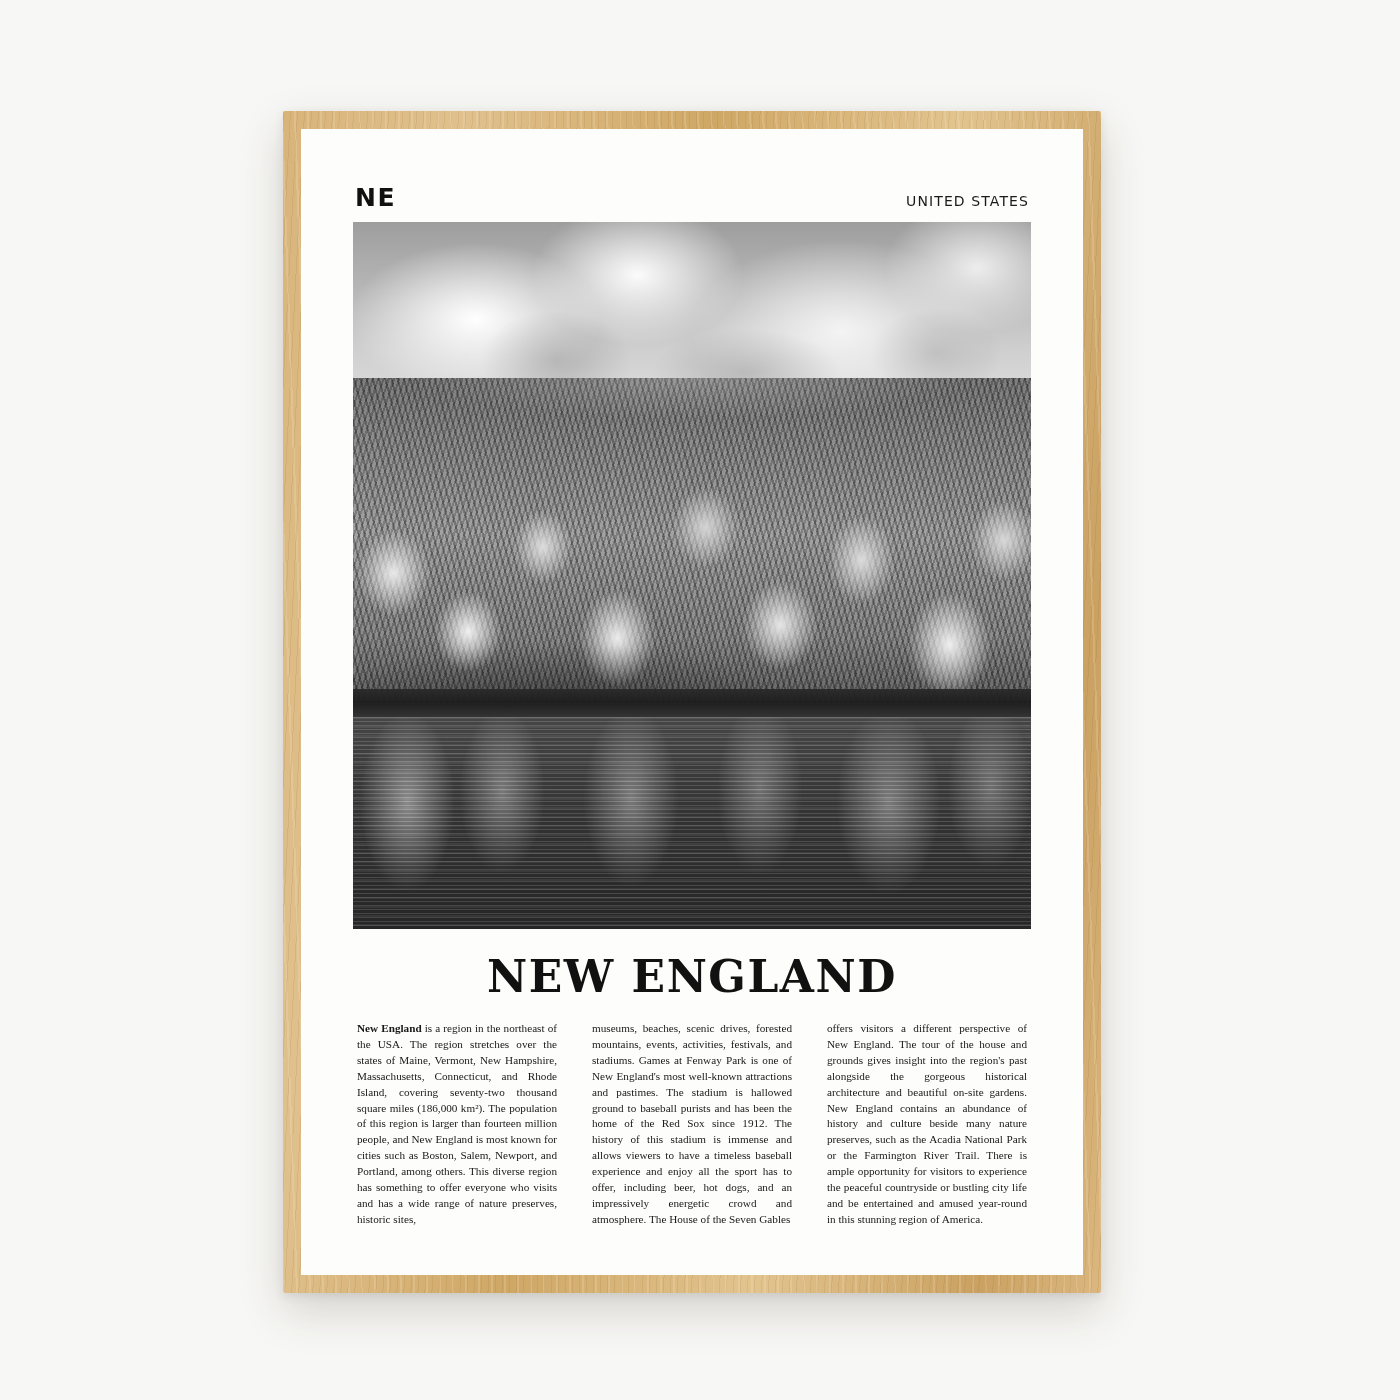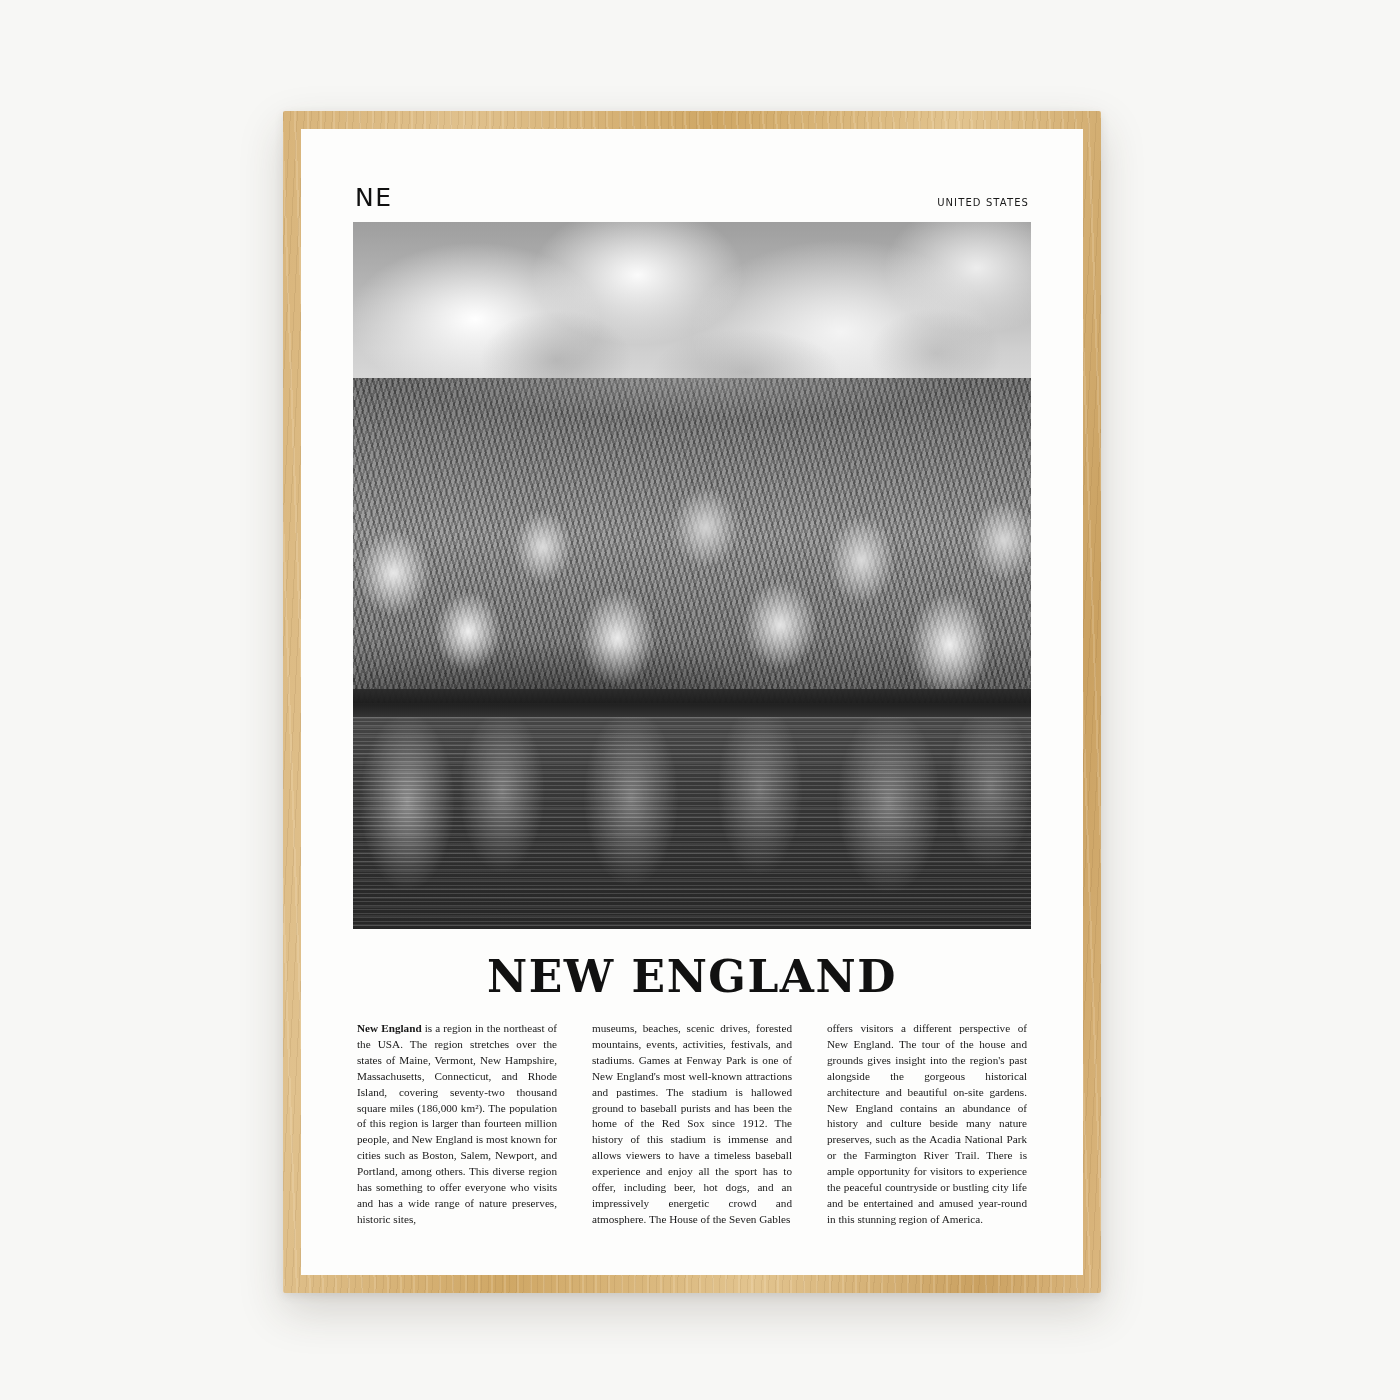--- a/index.html
+++ b/index.html
@@ -69,30 +69,30 @@
 
   .poster-header {
     display: flex;
     align-items: flex-end;
     justify-content: space-between;
     margin-bottom: 12px;
     padding: 0 2px;
   }
   .poster-code {
     font-family: "DejaVu Sans", sans-serif;
-    font-weight: normal;
+    font-weight: bold;
     font-size: 25px;
     letter-spacing: 1.5px;
     color: #111;
     line-height: 1;
     text-align: center;
   }
   .poster-country {
     font-family: "DejaVu Sans", sans-serif;
-    font-size: 10px;
+    font-size: 14px;
     letter-spacing: 1.1px;
     color: #1a1a1a;
     line-height: 1;
     padding-bottom: 2px;
   }
 
   
   .photo {
     position: relative;
     width: 100%;

